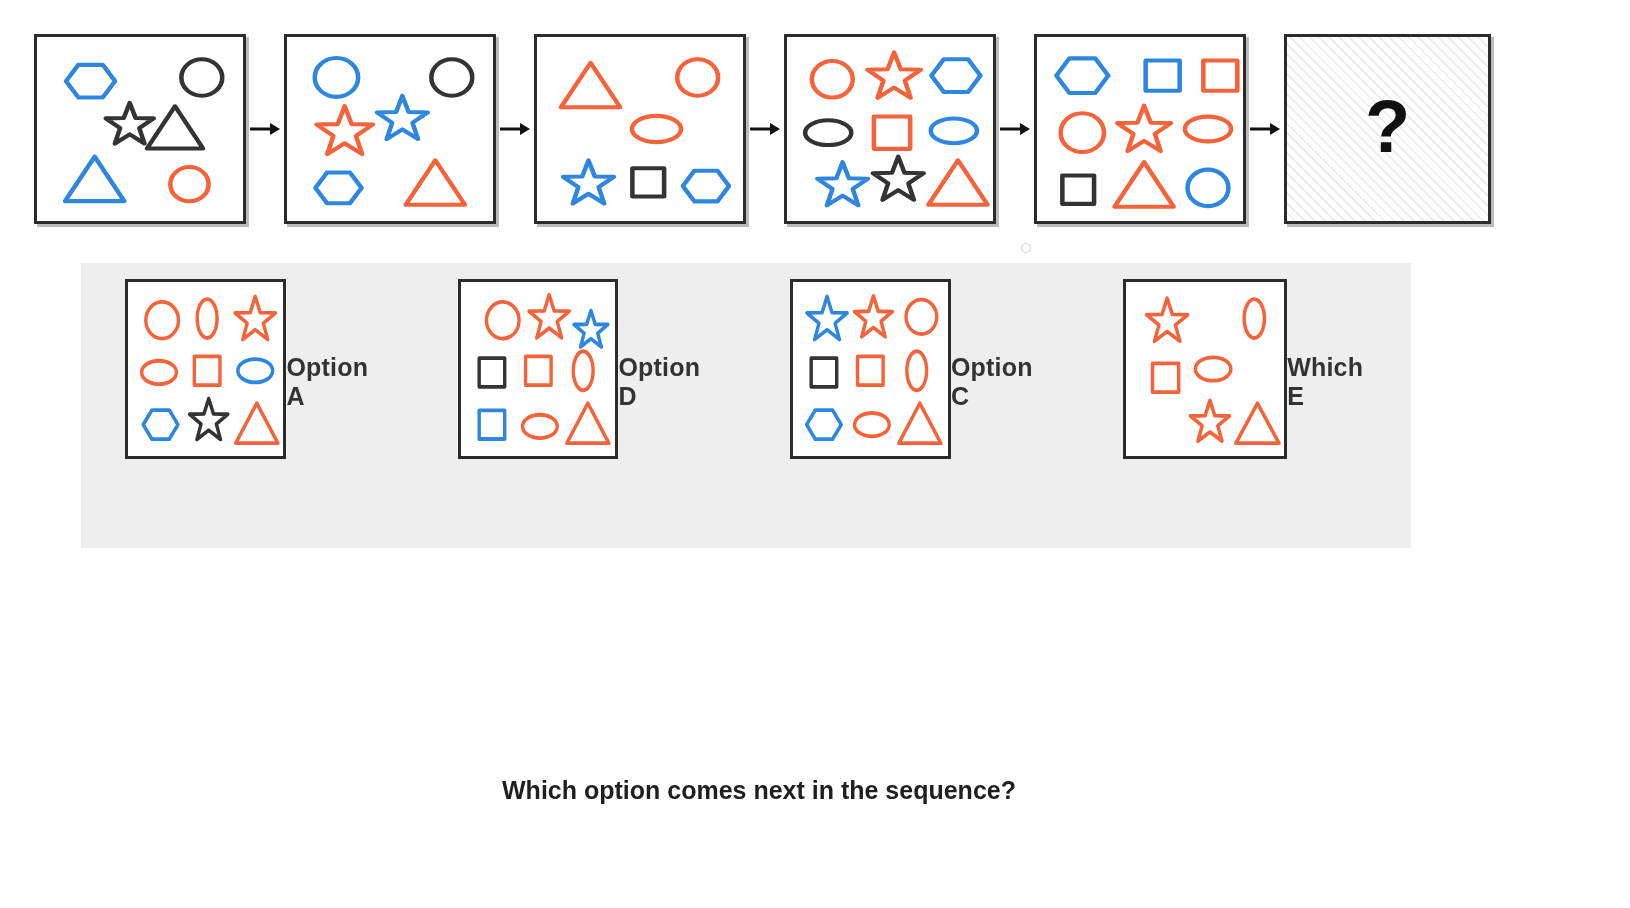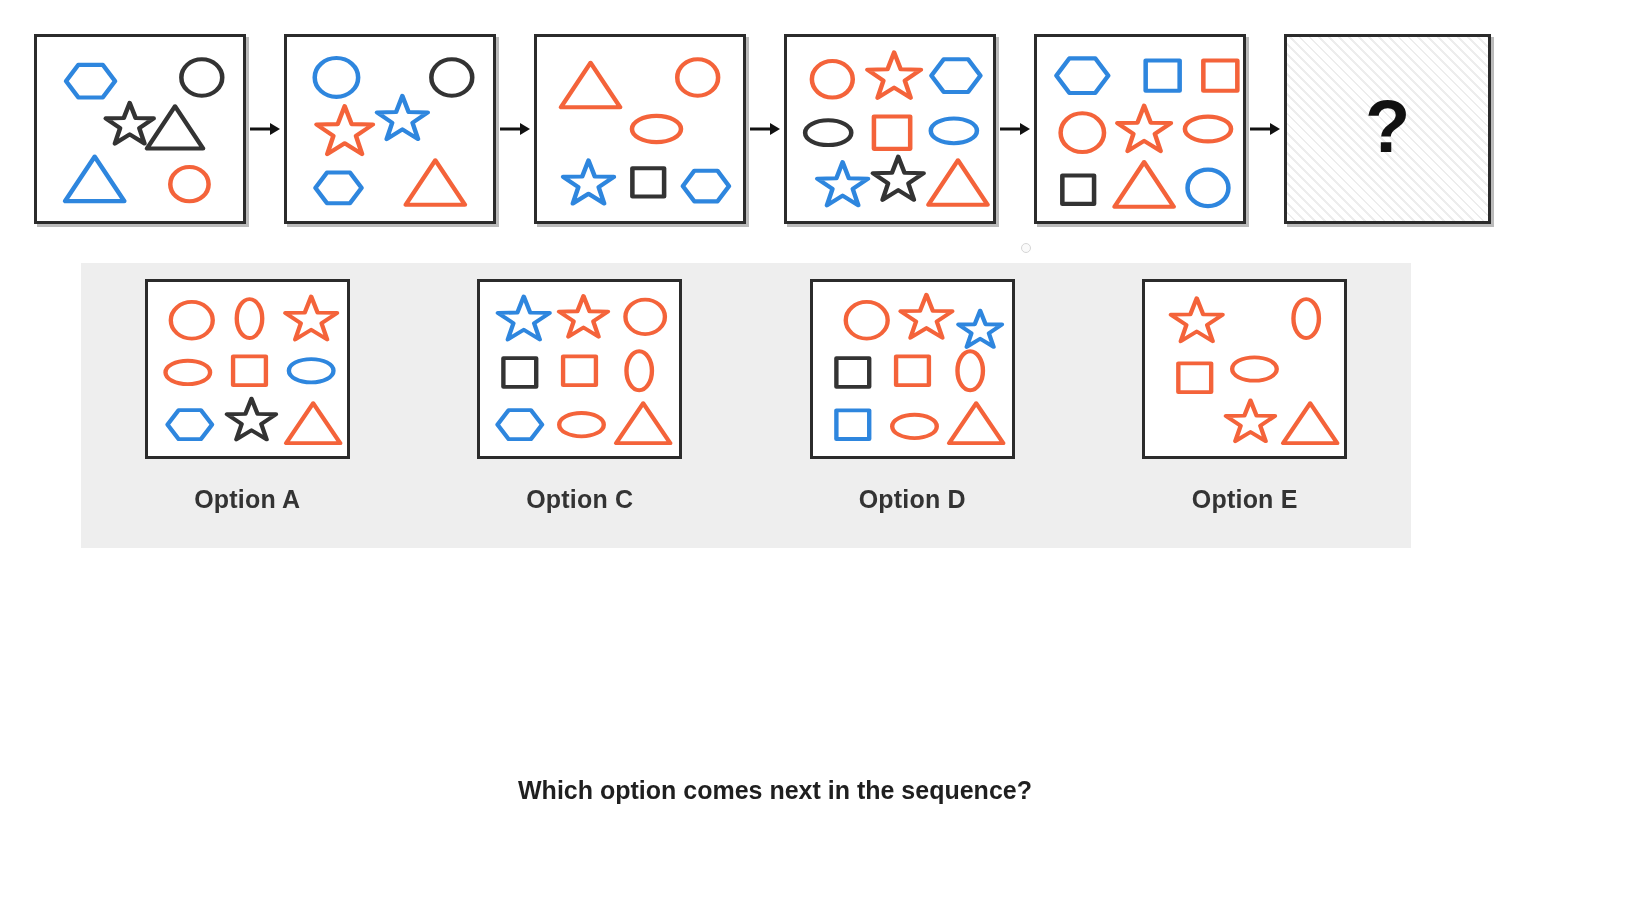--- a/index.html
+++ b/index.html
@@ -62,21 +62,21 @@
   .options-inner {
     position: absolute;
     left: 0; top: 0; right: 0; bottom: 0;
     display: flex;
     justify-content: space-around;
     align-items: flex-start;
     padding-top: 16px;
   }
   .option-cell {
     display: flex;
-    flex-direction: column;
+    flex-direction: row;
     align-items: center;
     width: 244px;
   }
   .opt-panel {
     width: 205px; height: 180px;
     border: 3px solid #2b2b2b;
     background: #ffffff;
     box-sizing: border-box;
   }
   .opt-label {
@@ -93,21 +93,21 @@
     left: 1021px; top: 243px;
     width: 8px; height: 8px;
     border: 1px solid #d6d6d6;
     border-radius: 50%;
     background: #fafafa;
   }
 
   
   .question {
     position: absolute;
-    left: 16px; top: 776px;
+    left: 0; top: 776px;
     width: 1518px;
     text-align: center;
     font-size: 25px;
     font-weight: bold;
     color: #1f1f1f;
     font-family: "Liberation Sans", sans-serif;
   }
 
   svg.shapes { display: block; width: 100%; height: 100%; }
 </style>
@@ -224,60 +224,60 @@
               <polygon points="32.20,82.00 26.60,90.34 15.40,90.34 9.80,82.00 15.40,73.66 26.60,73.66" fill="none" stroke="#2E86DE" stroke-width="2.2" stroke-linejoin="round"></polygon>
               <polygon points="52.00,67.04 55.05,75.81 64.33,76.00 56.93,81.60 59.62,90.48 52.00,85.18 44.38,90.48 47.07,81.60 39.67,76.00 48.95,75.81" fill="none" stroke="#333333" stroke-width="2.2" stroke-linejoin="round"></polygon>
               <polygon points="83,69.6808 69.3848,92.62 96.6152,92.62" fill="none" stroke="#F4633A" stroke-width="2.2" stroke-linejoin="round"></polygon>
             </svg>
           </div>
           <div class="opt-label">Option A</div>
         </div>
         <div class="option-cell">
           <div class="opt-panel">
             <svg viewBox="0 0 100 100" preserveAspectRatio="none" class="shapes">
+              <circle cx="27" cy="22" r="10.54" fill="none" stroke="#F4633A" stroke-width="2.2" stroke-linejoin="round"></circle>
+              <polygon points="57.00,7.32 60.22,16.57 70.01,16.77 62.20,22.69 65.04,32.07 57.00,26.47 48.96,32.07 51.80,22.69 43.99,16.77 53.78,16.57" fill="none" stroke="#F4633A" stroke-width="2.2" stroke-linejoin="round"></polygon>
+              <polygon points="84.00,16.48 86.71,24.27 94.96,24.44 88.38,29.42 90.77,37.32 84.00,32.61 77.23,37.32 79.62,29.42 73.04,24.44 81.29,24.27" fill="none" stroke="#2E86DE" stroke-width="2.2" stroke-linejoin="round"></polygon>
+              <rect x="11.75" y="43.75" width="16.5" height="16.5" fill="none" stroke="#333333" stroke-width="2.2" stroke-linejoin="round"></rect>
+              <rect x="41.75" y="42.75" width="16.5" height="16.5" fill="none" stroke="#F4633A" stroke-width="2.2" stroke-linejoin="round"></rect>
+              <ellipse cx="79" cy="51" rx="6.4" ry="11.2" fill="none" stroke="#F4633A" stroke-width="2.2" stroke-linejoin="round"></ellipse>
+              <rect x="11.75" y="73.75" width="16.5" height="16.5" fill="none" stroke="#2E86DE" stroke-width="2.2" stroke-linejoin="round"></rect>
+              <ellipse cx="51" cy="83" rx="11.2" ry="6.72" fill="none" stroke="#F4633A" stroke-width="2.2" stroke-linejoin="round"></ellipse>
+              <polygon points="82,69.6808 68.3848,92.62 95.6152,92.62" fill="none" stroke="#F4633A" stroke-width="2.2" stroke-linejoin="round"></polygon>
+            </svg>
+          </div>
+          <div class="opt-label">Option D</div>
+        </div>
+        <div class="option-cell">
+          <div class="opt-panel">
+            <svg viewBox="0 0 100 100" preserveAspectRatio="none" class="shapes">
               <polygon points="22.00,8.32 25.22,17.57 35.01,17.77 27.20,23.69 30.04,33.07 22.00,27.47 13.96,33.07 16.80,23.69 8.99,17.77 18.78,17.57" fill="none" stroke="#2E86DE" stroke-width="2.2" stroke-linejoin="round"></polygon>
               <polygon points="52.00,8.04 55.05,16.81 64.33,17.00 56.93,22.60 59.62,31.48 52.00,26.18 44.38,31.48 47.07,22.60 39.67,17.00 48.95,16.81" fill="none" stroke="#F4633A" stroke-width="2.2" stroke-linejoin="round"></polygon>
               <circle cx="83" cy="20" r="9.92" fill="none" stroke="#F4633A" stroke-width="2.2" stroke-linejoin="round"></circle>
               <rect x="11.75" y="43.75" width="16.5" height="16.5" fill="none" stroke="#333333" stroke-width="2.2" stroke-linejoin="round"></rect>
               <rect x="41.75" y="42.75" width="16.5" height="16.5" fill="none" stroke="#F4633A" stroke-width="2.2" stroke-linejoin="round"></rect>
               <ellipse cx="80" cy="51" rx="6.4" ry="11.2" fill="none" stroke="#F4633A" stroke-width="2.2" stroke-linejoin="round"></ellipse>
               <polygon points="31.20,82.00 25.60,90.34 14.40,90.34 8.80,82.00 14.40,73.66 25.60,73.66" fill="none" stroke="#2E86DE" stroke-width="2.2" stroke-linejoin="round"></polygon>
               <ellipse cx="51" cy="82" rx="11.2" ry="6.72" fill="none" stroke="#F4633A" stroke-width="2.2" stroke-linejoin="round"></ellipse>
               <polygon points="82,69.6808 68.3848,92.62 95.6152,92.62" fill="none" stroke="#F4633A" stroke-width="2.2" stroke-linejoin="round"></polygon>
             </svg>
           </div>
           <div class="opt-label">Option C</div>
         </div>
         <div class="option-cell">
           <div class="opt-panel">
             <svg viewBox="0 0 100 100" preserveAspectRatio="none" class="shapes">
-              <circle cx="27" cy="22" r="10.54" fill="none" stroke="#F4633A" stroke-width="2.2" stroke-linejoin="round"></circle>
-              <polygon points="57.00,7.32 60.22,16.57 70.01,16.77 62.20,22.69 65.04,32.07 57.00,26.47 48.96,32.07 51.80,22.69 43.99,16.77 53.78,16.57" fill="none" stroke="#F4633A" stroke-width="2.2" stroke-linejoin="round"></polygon>
-              <polygon points="84.00,16.48 86.71,24.27 94.96,24.44 88.38,29.42 90.77,37.32 84.00,32.61 77.23,37.32 79.62,29.42 73.04,24.44 81.29,24.27" fill="none" stroke="#2E86DE" stroke-width="2.2" stroke-linejoin="round"></polygon>
-              <rect x="11.75" y="43.75" width="16.5" height="16.5" fill="none" stroke="#333333" stroke-width="2.2" stroke-linejoin="round"></rect>
-              <rect x="41.75" y="42.75" width="16.5" height="16.5" fill="none" stroke="#F4633A" stroke-width="2.2" stroke-linejoin="round"></rect>
-              <ellipse cx="79" cy="51" rx="6.4" ry="11.2" fill="none" stroke="#F4633A" stroke-width="2.2" stroke-linejoin="round"></ellipse>
-              <rect x="11.75" y="73.75" width="16.5" height="16.5" fill="none" stroke="#2E86DE" stroke-width="2.2" stroke-linejoin="round"></rect>
-              <ellipse cx="51" cy="83" rx="11.2" ry="6.72" fill="none" stroke="#F4633A" stroke-width="2.2" stroke-linejoin="round"></ellipse>
-              <polygon points="82,69.6808 68.3848,92.62 95.6152,92.62" fill="none" stroke="#F4633A" stroke-width="2.2" stroke-linejoin="round"></polygon>
-            </svg>
-          </div>
-          <div class="opt-label">Option D</div>
-        </div>
-        <div class="option-cell">
-          <div class="opt-panel">
-            <svg viewBox="0 0 100 100" preserveAspectRatio="none" class="shapes">
               <polygon points="26.00,9.32 29.22,18.57 39.01,18.77 31.20,24.69 34.04,34.07 26.00,28.47 17.96,34.07 20.80,24.69 12.99,18.77 22.78,18.57" fill="none" stroke="#F4633A" stroke-width="2.2" stroke-linejoin="round"></polygon>
               <ellipse cx="81" cy="21" rx="6.4" ry="11.2" fill="none" stroke="#F4633A" stroke-width="2.2" stroke-linejoin="round"></ellipse>
               <rect x="16.75" y="46.75" width="16.5" height="16.5" fill="none" stroke="#F4633A" stroke-width="2.2" stroke-linejoin="round"></rect>
               <ellipse cx="55" cy="50" rx="11.2" ry="6.72" fill="none" stroke="#F4633A" stroke-width="2.2" stroke-linejoin="round"></ellipse>
               <polygon points="53.00,68.04 56.05,76.81 65.33,77.00 57.93,82.60 60.62,91.48 53.00,86.18 45.38,91.48 48.07,82.60 40.67,77.00 49.95,76.81" fill="none" stroke="#F4633A" stroke-width="2.2" stroke-linejoin="round"></polygon>
               <polygon points="83,69.6808 69.3848,92.62 96.6152,92.62" fill="none" stroke="#F4633A" stroke-width="2.2" stroke-linejoin="round"></polygon>
             </svg>
           </div>
-          <div class="opt-label">Option E</div>
+          <div class="opt-label">Which E</div>
         </div>
       </div>
   </div>
 
   <div class="question">Which option comes next in the sequence?</div>
 
 </div>
 
 </body></html>

